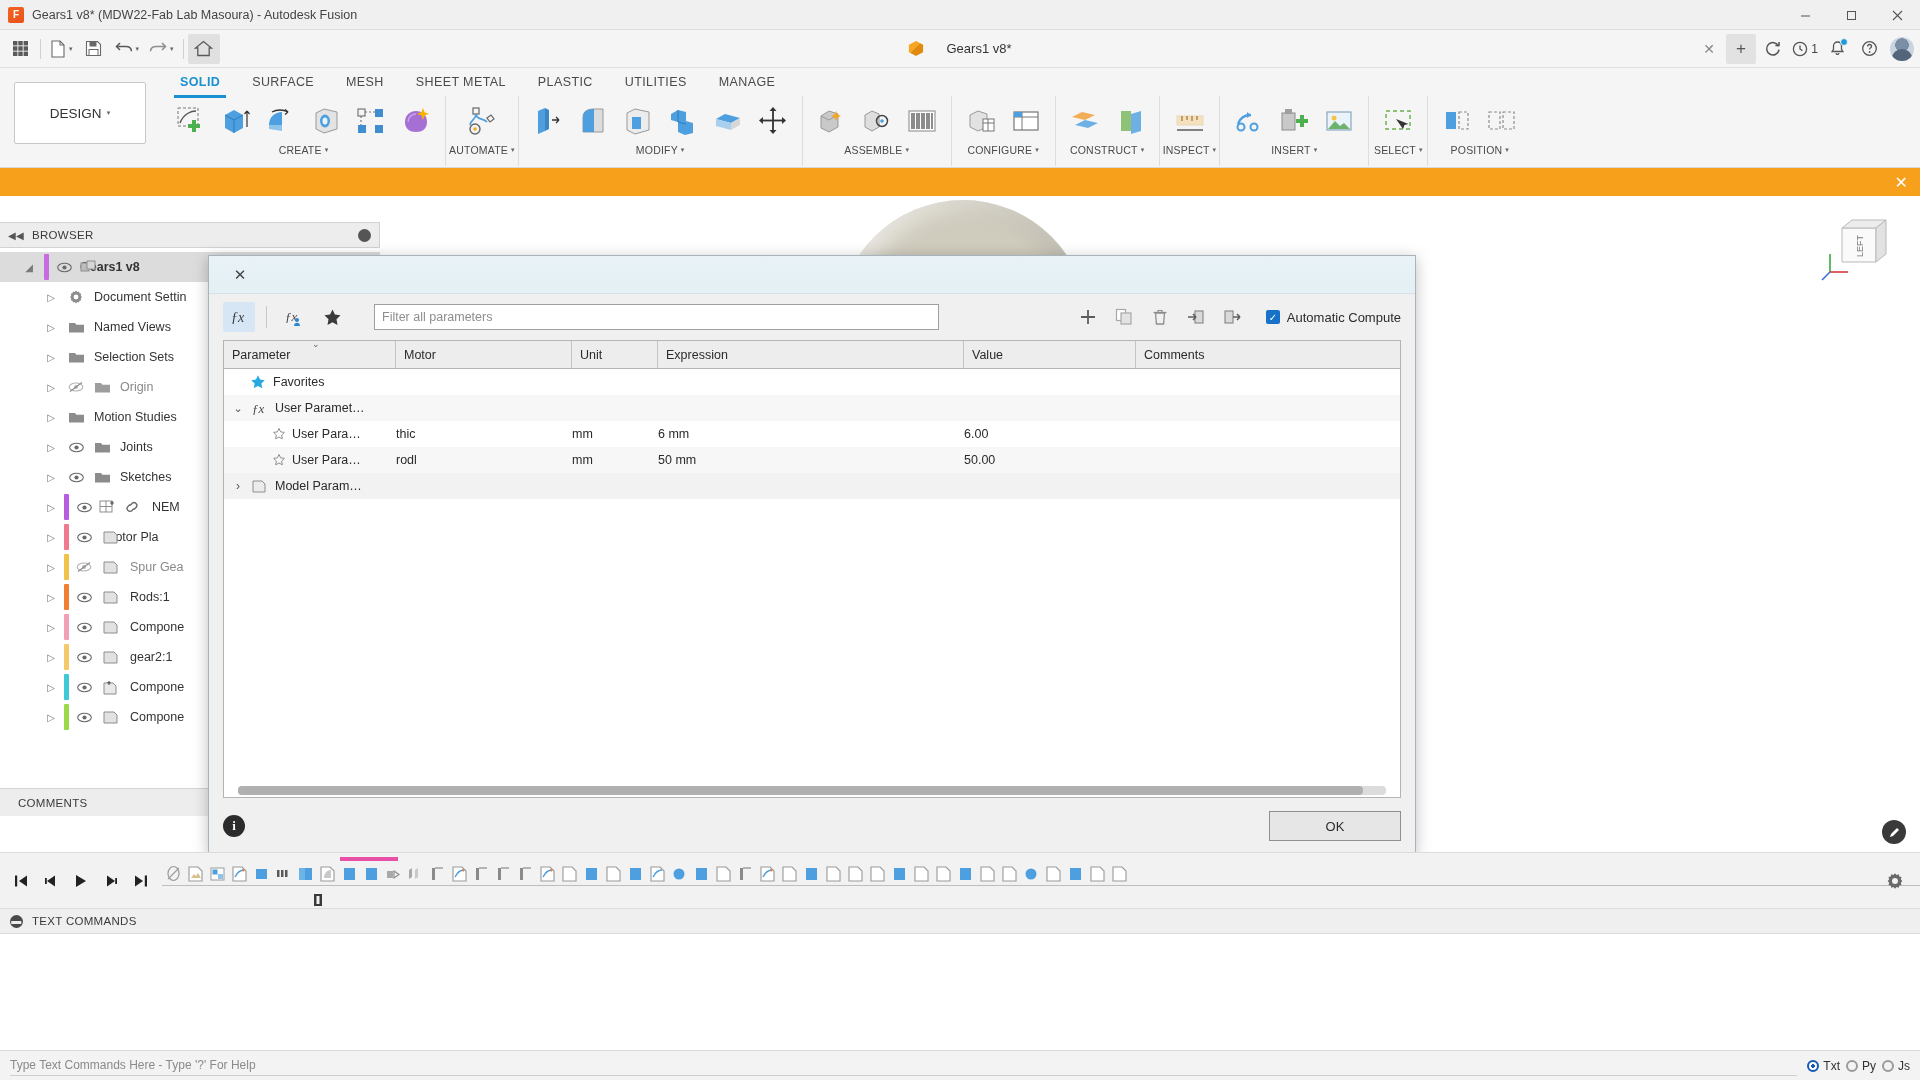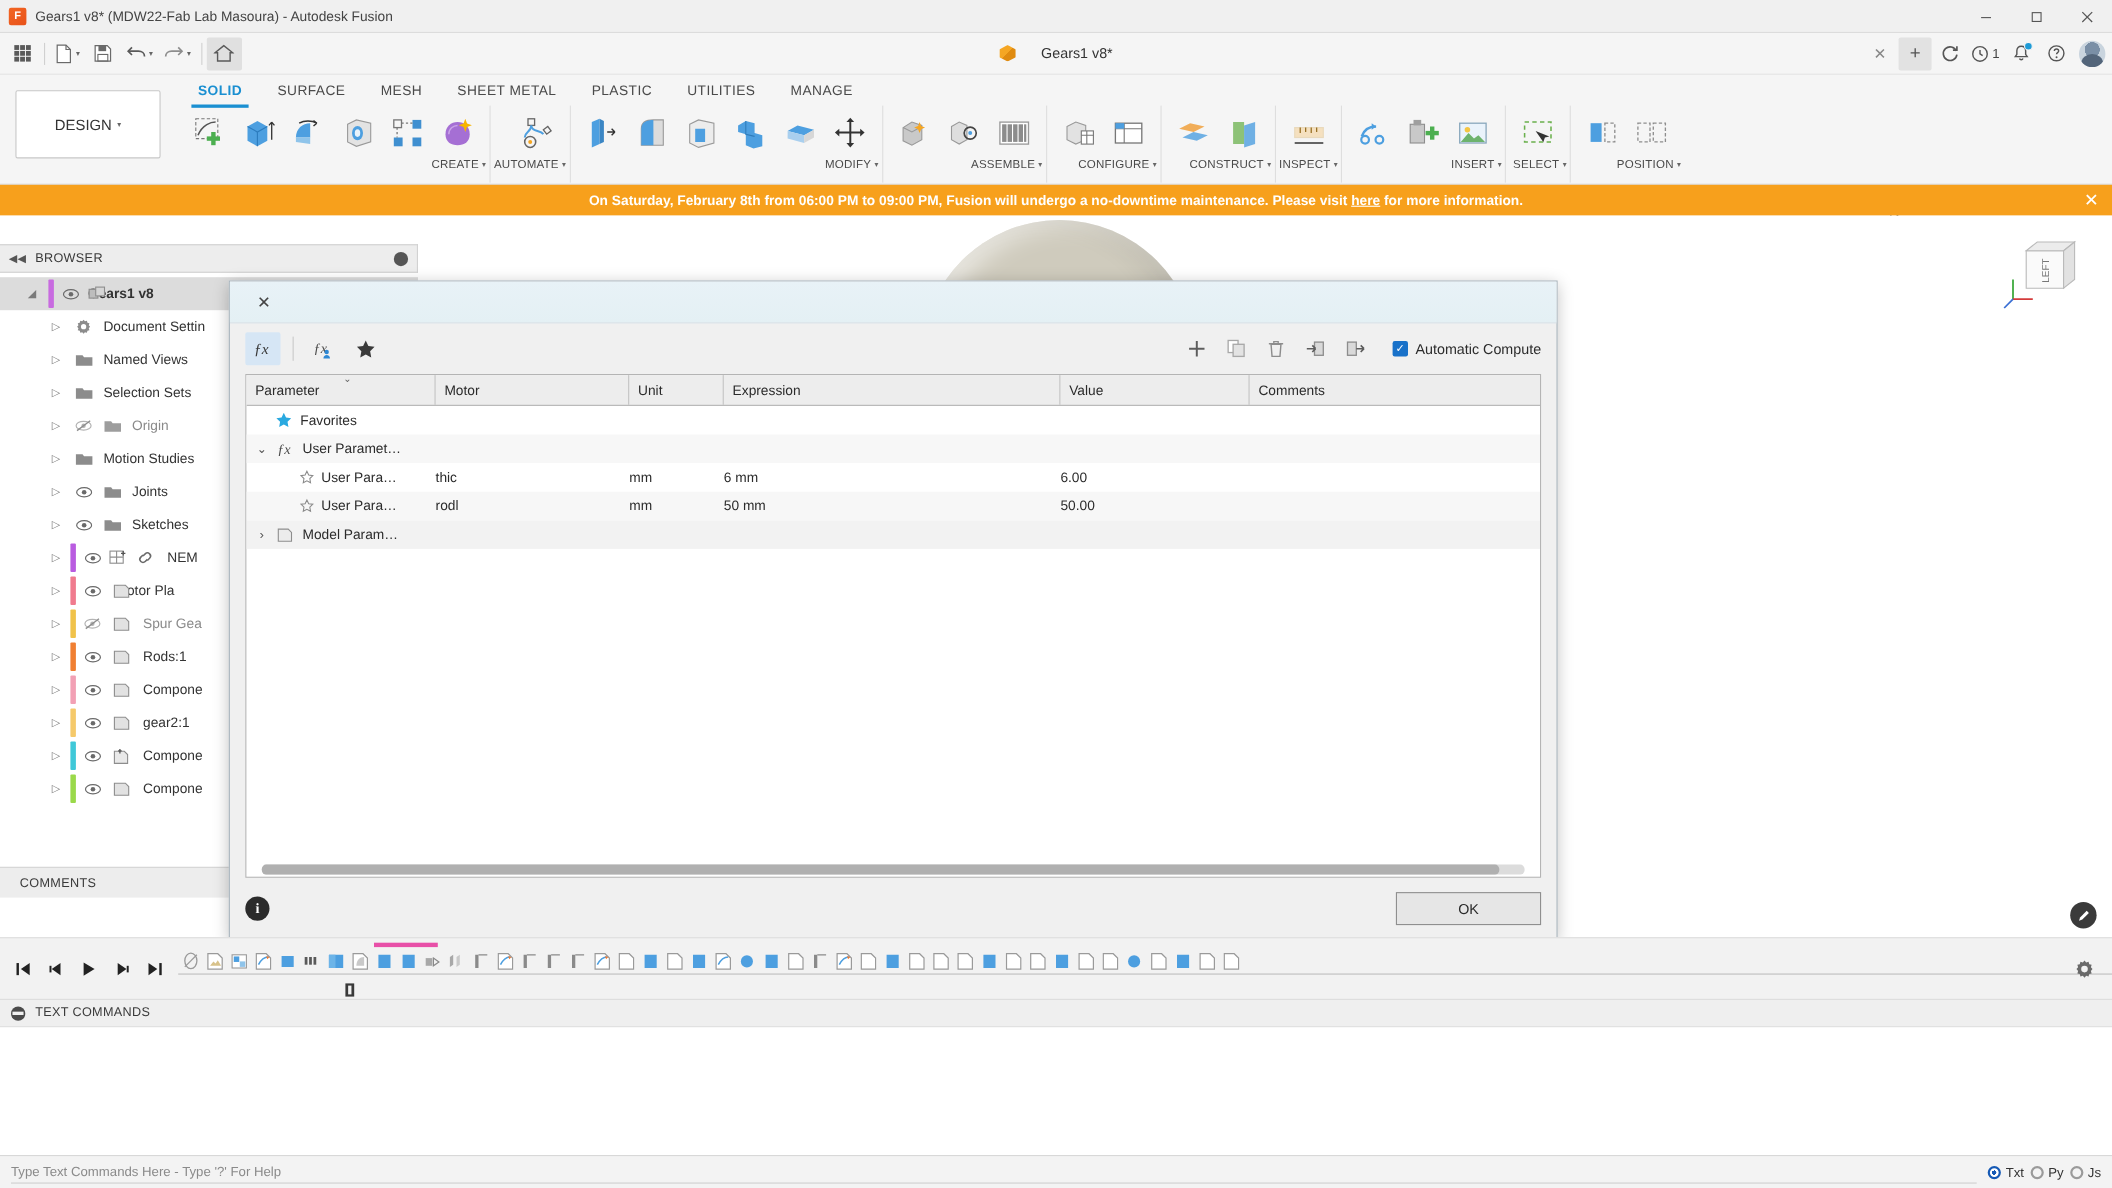--- a/index.html
+++ b/index.html
@@ -77,21 +77,21 @@
   .tabs { display:flex; align-items:flex-end; height:28px; padding-left:8px; gap:0; }
   .tab {
     font-size:12.5px; color:#4a4a4a; padding:0 16px; height:26px; line-height:24px;
     letter-spacing:.4px; position:relative;
   }
   .tab.active { color:#1a8fd1; font-weight:bold; }
   .tab.active::after{
     content:''; position:absolute; left:10px; right:10px; bottom:-2px; height:3px; background:#1a8fd1;
   }
   .panels { display:flex; align-items:flex-start; height:72px; padding-left:6px; }
-  .panel { display:flex; flex-direction:column; align-items:flex-end; border-right:1px solid #dedede; padding:0 3px; height:70px; }
+  .panel { display:flex; flex-direction:column; align-items:center; border-right:1px solid #dedede; padding:0 3px; height:70px; }
   .panel:last-child{border-right:none;}
   .panel-row { display:flex; align-items:center; gap:1px; height:48px; padding:2px 4px 0; }
   .panel-lbl { font-size:10.5px; color:#4a4a4a; display:flex; align-items:center; gap:3px; letter-spacing:.2px; }
   .tool { width:44px;height:46px; display:flex;align-items:center;justify-content:center; }
   .tool svg { display:block; }
 
   
   .banner {
     height: 28px; background:#f7a01c; display:flex; align-items:center; justify-content:center;
     position:relative; color:#fff; font-size:12.5px; font-weight:bold;
@@ -661,23 +661,20 @@
         </div>
 
       </div>
     </div>
     <svg class="cursor" viewBox="0 0 14 18">
         <path d="M1 1l11 9-5 .6 2.4 5-2 .9-2.5-5-3.9 3.3z" fill="#fff" stroke="#000" stroke-width="1"></path>
       </svg>
   </div>
 
   <div class="banner">
-    <div>
-      <span>On Saturday, February 8th from 06:00 PM to 09:00 PM, Fusion will undergo a no-downtime maintenance. Please visit </span><a href="#">here</a><span> for more information.</span>
-    </div>
     <div class="banner-x">✕</div>
   </div>
 
   <div class="canvas">
     <div class="dome"></div>
     <svg class="viewcube" viewBox="0 0 80 80">
       <path d="M24 18h34v34H24z" fill="#fafafa" stroke="#b9b9b9" stroke-width="1"></path>
       <path d="M24 18l10-8h34l-10 8z" fill="#ececec" stroke="#b9b9b9" stroke-width="1"></path>
       <path d="M58 18l10-8v34l-10 8z" fill="#e2e2e2" stroke="#b9b9b9" stroke-width="1"></path>
       <text x="41" y="40" font-size="9" fill="#777" text-anchor="middle" font-family="Liberation Sans, sans-serif" transform="rotate(-90 41 36)">LEFT</text>
@@ -973,20 +970,21 @@
             <text x="1" y="14" font-size="13" font-style="italic" font-family="Liberation Serif, serif" fill="#4a4a4a">ƒx</text>
             <circle cx="13" cy="13" r="2" fill="#2d88d4"></circle>
             <path d="M10 19c0-2 1.4-3.2 3-3.2S16 17 16 19z" fill="#2d88d4"></path>
           </svg>
       </div>
       <div class="tb-btn">
         <svg width="19" height="19" viewBox="0 0 19 19">
             <path d="M9.5 1.5l2.4 5 5.6.8-4 4 1 5.6-5-2.7-5 2.7 1-5.6-4-4 5.6-.8z" fill="#3a3a3a"></path>
           </svg>
       </div>
+      <input class="filter-input" value="" placeholder="Filter all parameters" style="">
       <div class="tb-right">
         <div class="tb-btn">
           <svg width="20" height="20" viewBox="0 0 20 20">
               <path d="M10 3v14M3 10h14" stroke="#5d5d5d" stroke-width="1.8" fill="none"></path>
             </svg>
         </div>
         <div class="tb-btn">
           <svg width="20" height="20" viewBox="0 0 20 20">
               <rect x="2.5" y="2.5" width="9" height="11" fill="#fff" stroke="#a8a8a8" stroke-width="1.2"></rect>
               <rect x="7" y="6" width="10" height="11" fill="#e3e3e3" stroke="#a8a8a8" stroke-width="1.2"></rect>

